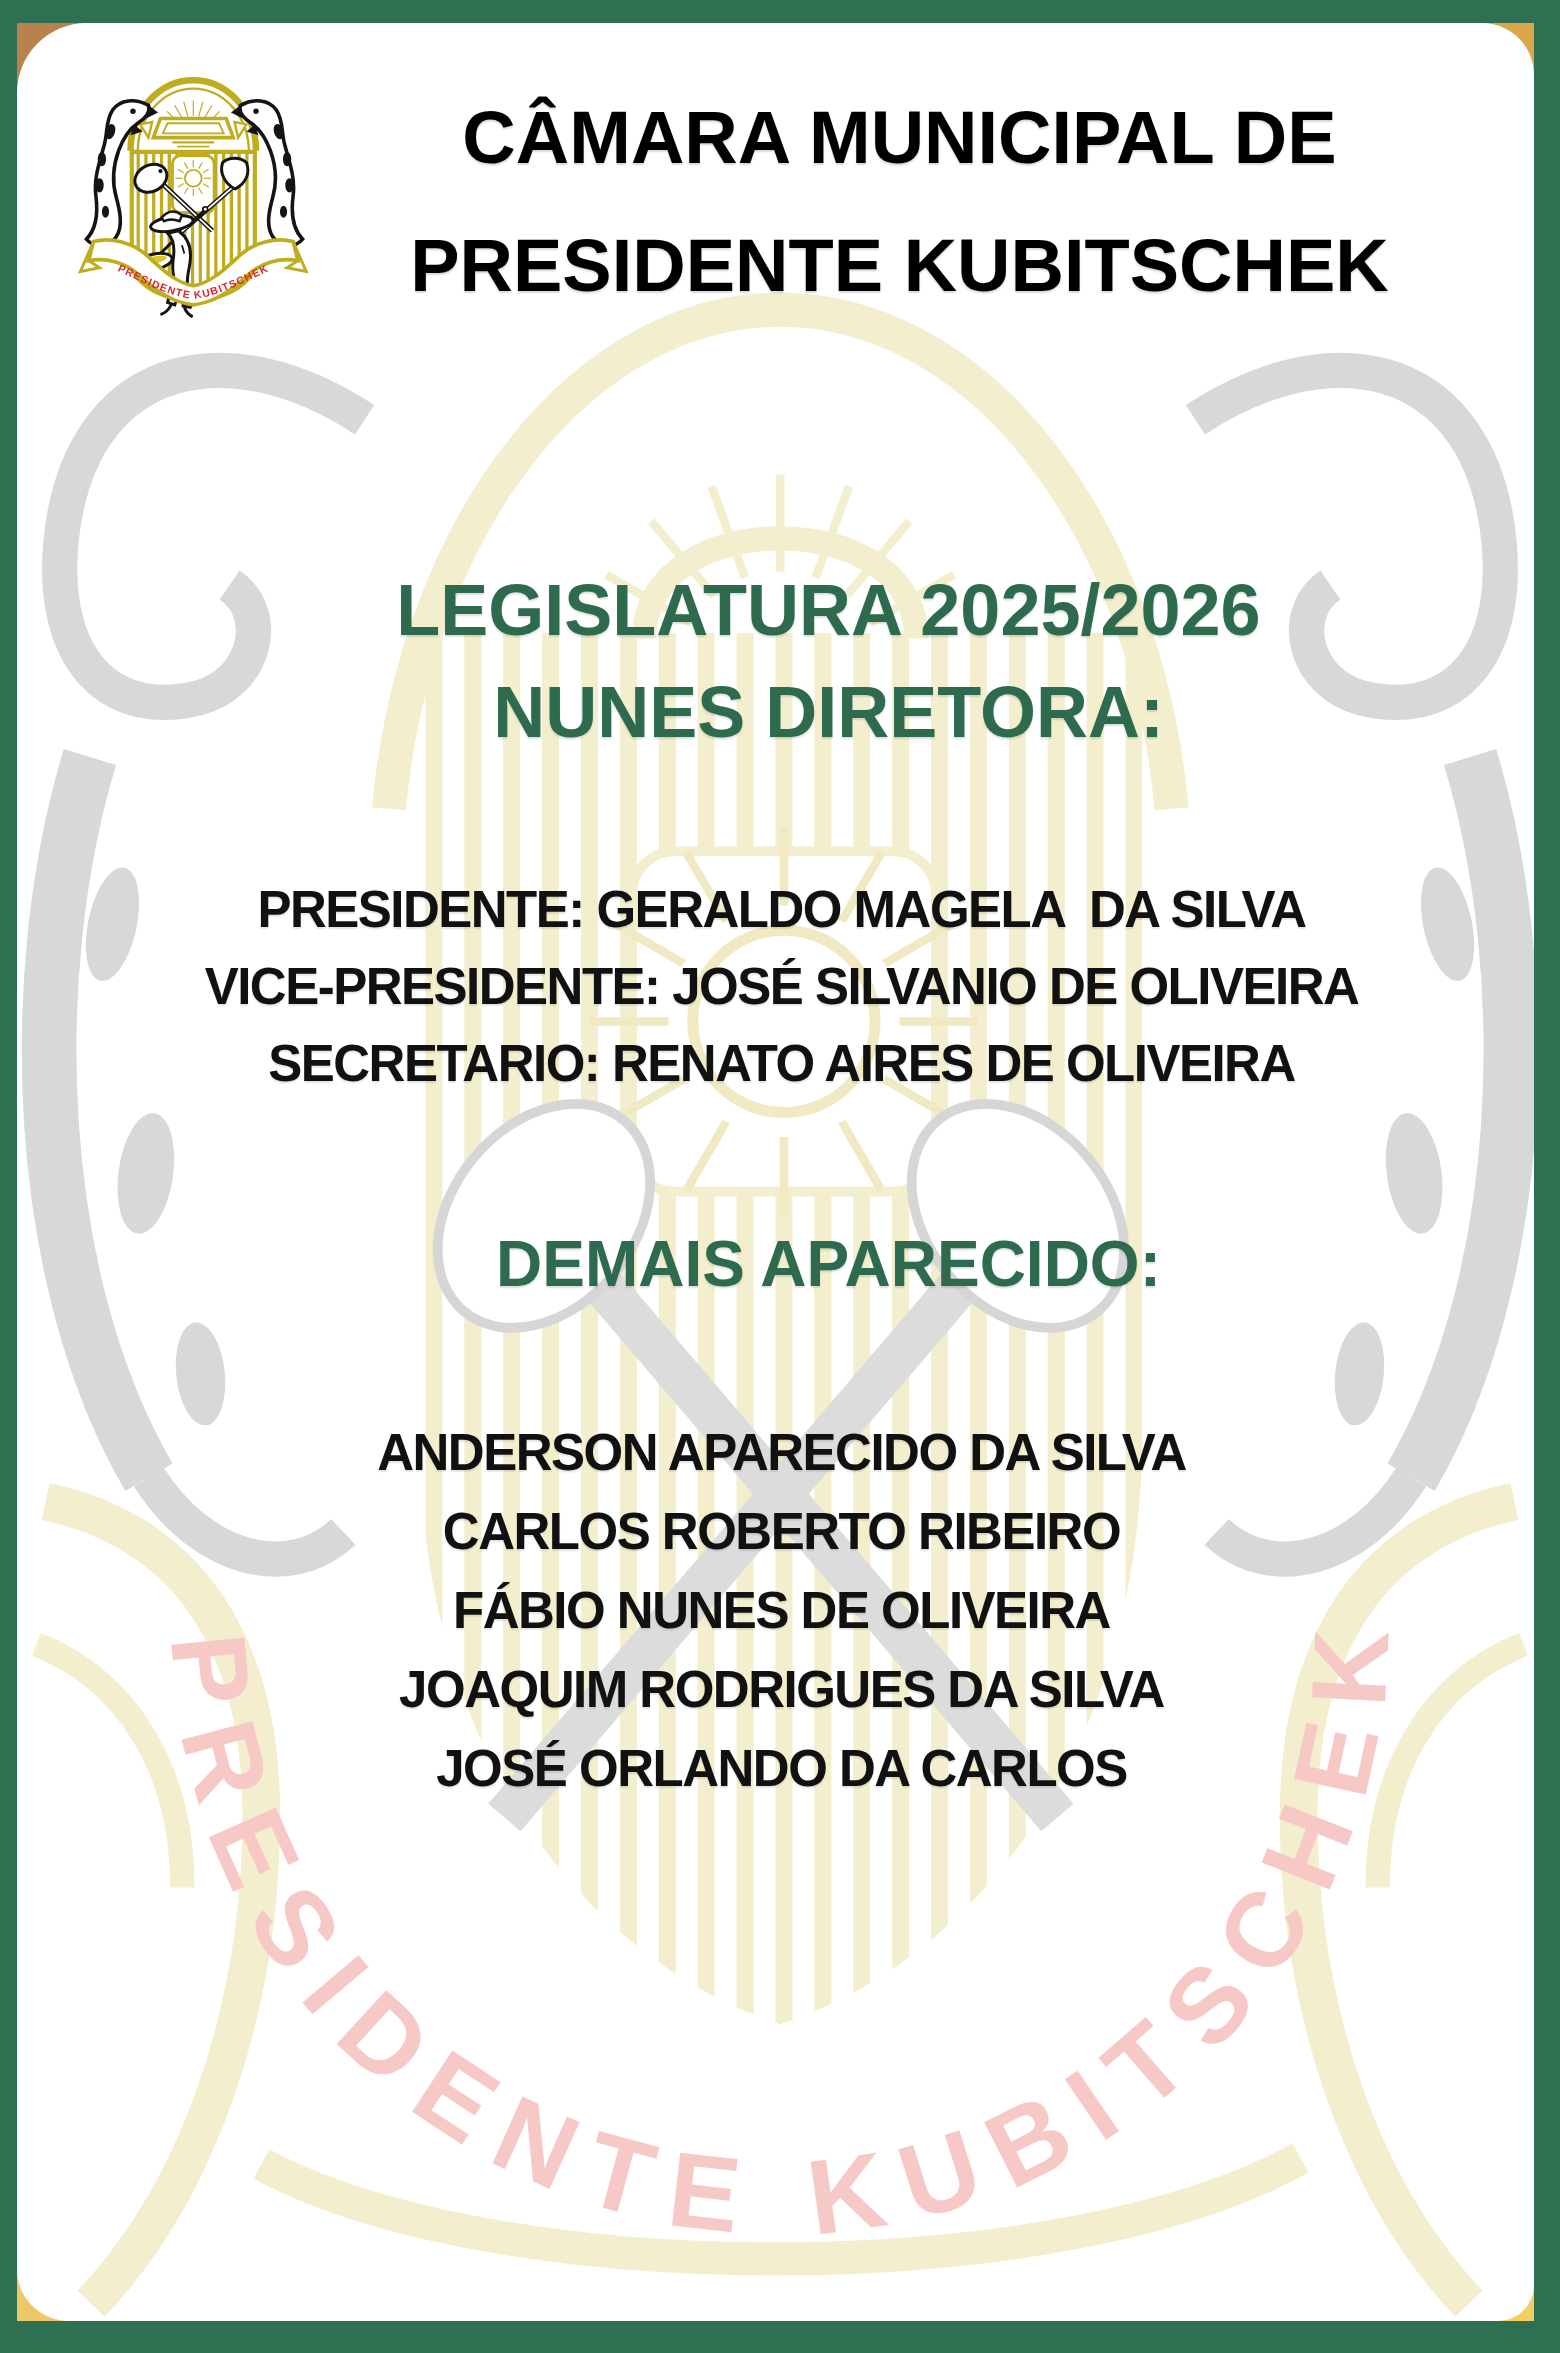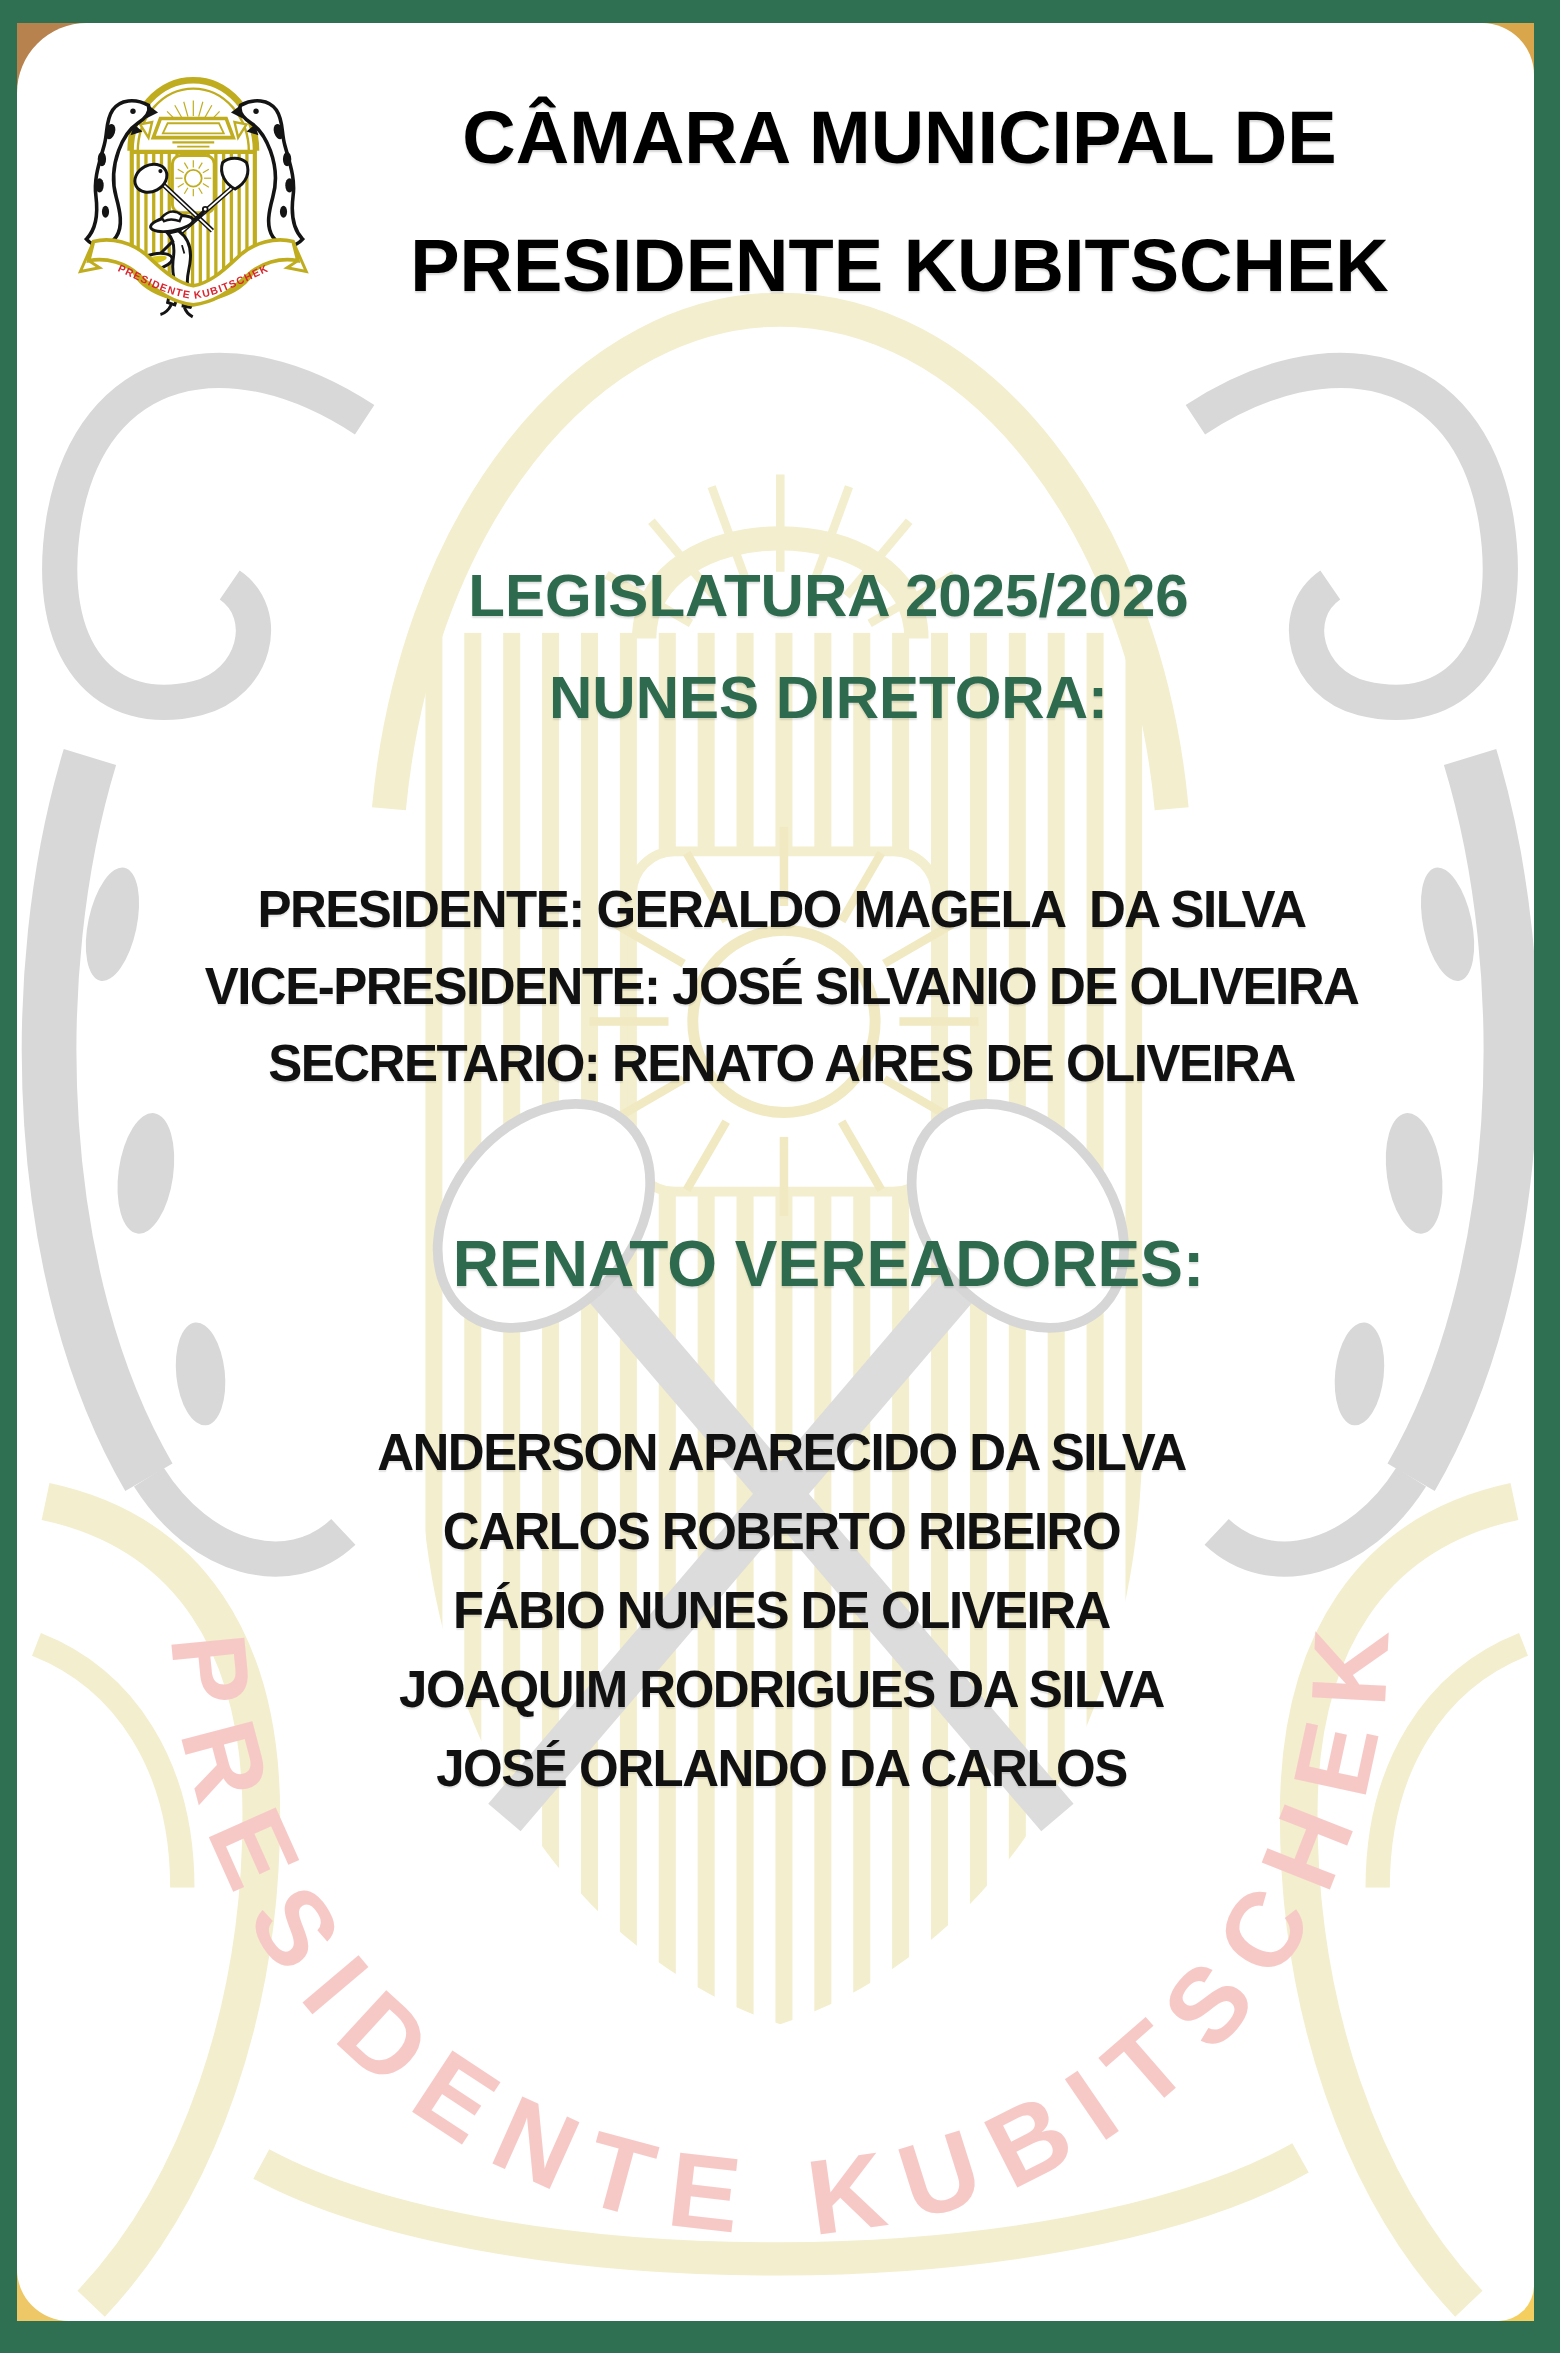--- a/index.html
+++ b/index.html
@@ -17,21 +17,21 @@
            border-radius:70px 52px 36px 52px;overflow:hidden;z-index:2;}
   .watermark{position:absolute;left:-17px;top:-23px;width:1560px;height:2354px;}
 
   .crest{position:absolute;left:78px;top:61px;width:233px;height:287px;z-index:4;}
 
   .txt{position:absolute;z-index:4;text-align:center;font-weight:bold;}
   .title{left:331px;right:46px;top:74px;font-size:74px;line-height:128px;color:#000000;
          padding-right:46px;letter-spacing:0px;text-shadow:0 2.4px 1.8px rgba(40,40,40,.18);}
   .green-block{left:17px;right:26px;color:#2D6A4E;padding-left:106px;
                text-shadow:0 2.4px 1.8px rgba(40,40,40,.15);}
-  .g1{top:545px;font-size:60px;line-height:102px;}
+  .g1{top:559px;font-size:72px;line-height:102px;}
   .g2{top:1216px;font-size:64px;line-height:96px;}
   .black-block{left:17px;right:26px;color:#111111;padding-left:12px;font-size:51px;
                letter-spacing:-1.5px;text-shadow:0 1.8px 1.2px rgba(40,40,40,.12);}
   .officers{top:871px;line-height:77px;}
   .names{top:1413px;line-height:79px;}
   .black-block div, .green-block div, .title div{white-space:pre;}
 </style>
 </head>
 <body>
 
@@ -269,21 +269,21 @@
     <div>LEGISLATURA 2025/2026</div>
     <div>NUNES DIRETORA:</div>
   </div>
 
   <div class="txt black-block officers">
     <div>PRESIDENTE: GERALDO MAGELA  DA SILVA</div>
     <div>VICE-PRESIDENTE: JOSÉ SILVANIO DE OLIVEIRA</div>
     <div>SECRETARIO: RENATO AIRES DE OLIVEIRA</div>
   </div>
 
-  <div class="txt green-block g2">RENATO VEREADORES:</div>
+  <div class="txt green-block g2">DEMAIS APARECIDO:</div>
 
   <div class="txt black-block names">
     <div>ANDERSON APARECIDO DA SILVA</div>
     <div>CARLOS ROBERTO RIBEIRO</div>
     <div>FÁBIO NUNES DE OLIVEIRA</div>
     <div>JOAQUIM RODRIGUES DA SILVA</div>
     <div>JOSÉ ORLANDO DA CARLOS</div>
   </div>
 
 </div>

